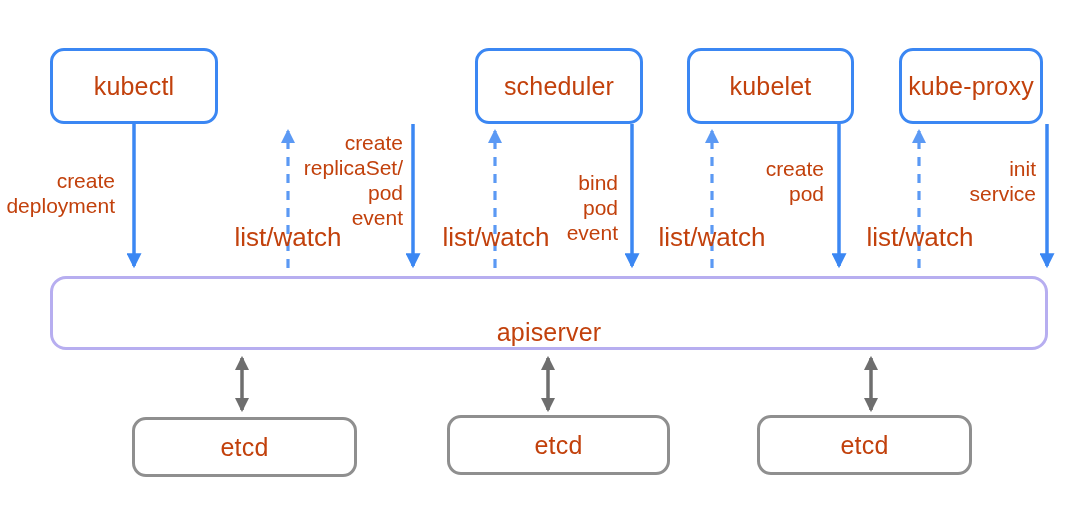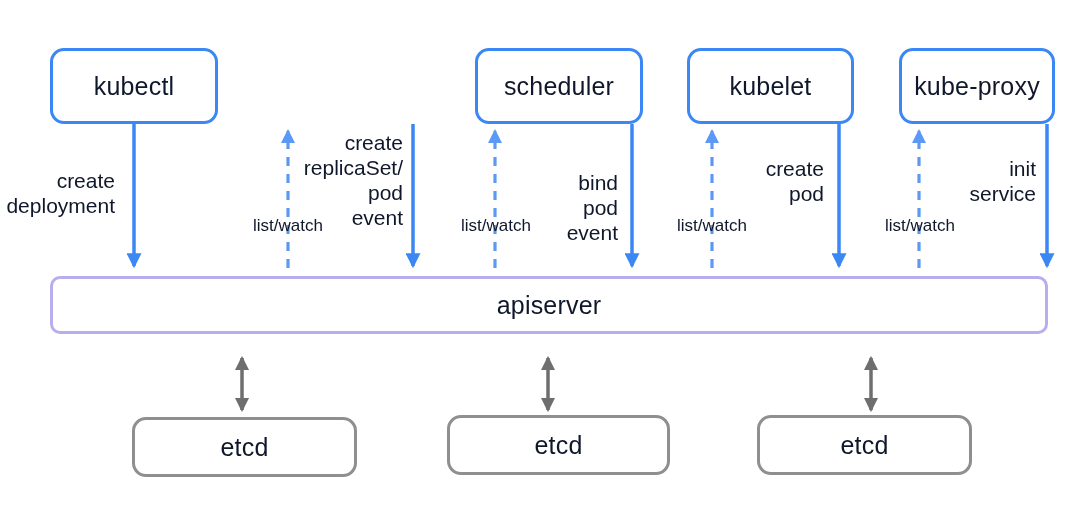--- a/index.html
+++ b/index.html
@@ -6,78 +6,79 @@
     margin: 0;
     padding: 0;
     background: #ffffff;
   }
   #canvas {
     position: relative;
     width: 1080px;
     height: 519px;
     background: #ffffff;
     font-family: "Liberation Sans", "DejaVu Sans", sans-serif;
-    color: #0f172a;
+    color: #c2410c;
     overflow: hidden;
   }
   .node {
     position: absolute;
     display: flex;
     align-items: center;
     justify-content: center;
     background: #ffffff;
     box-sizing: border-box;
     font-size: 25px;
     letter-spacing: 0.2px;
   }
   .node-blue {
     border: 3px solid #3b87f3;
     border-radius: 14px;
     height: 76px;
     top: 48px;
   }
   .node-apiserver {
     border: 3px solid #b7aef0;
-    border-radius: 10px;
+    border-radius: 16px;
     left: 50px;
     top: 276px;
     width: 998px;
-    height: 58px;
+    height: 74px;
+    align-items: flex-end;
   }
   .node-etcd {
     border: 3px solid #8f8f8f;
     border-radius: 14px;
     height: 60px;
   }
   #node-kubectl     { left: 50px;  width: 168px; }
   #node-controller  { left: 263px; width: 168px; }
   #node-scheduler   { left: 475px; width: 168px; }
   #node-kubelet     { left: 687px; width: 167px; }
-  #node-kube-proxy  { left: 899px; width: 156px; }
+  #node-kube-proxy  { left: 899px; width: 144px; }
   #node-etcd-1 { left: 132px; top: 417px; width: 225px; }
   #node-etcd-2 { left: 447px; top: 415px; width: 223px; }
   #node-etcd-3 { left: 757px; top: 415px; width: 215px; }
   #arrow-layer {
     position: absolute;
     left: 0; top: 0;
     width: 1080px;
     height: 519px;
   }
   .edge-label {
     position: absolute;
     font-size: 21px;
     line-height: 25px;
     white-space: pre-line;
     text-align: right;
   }
   .watch-label {
     position: absolute;
-    font-size: 17px;
+    font-size: 26px;
     line-height: 25px;
-    top: 213px;
+    top: 225px;
     transform: translateX(-50%);
     text-align: center;
     white-space: nowrap;
   }
   #label-kubectl-down    { right: 965px; top: 168px; }
   #label-controller-down { right: 677px; top: 130px; }
   #label-scheduler-down  { right: 462px; top: 144px; margin-top: 26px; }
   #label-kubelet-down    { right: 256px; top: 156px; }
   #label-kube-proxy-down { right: 44px;  top: 156px; }
   #label-controller-watch { left: 288px; }

